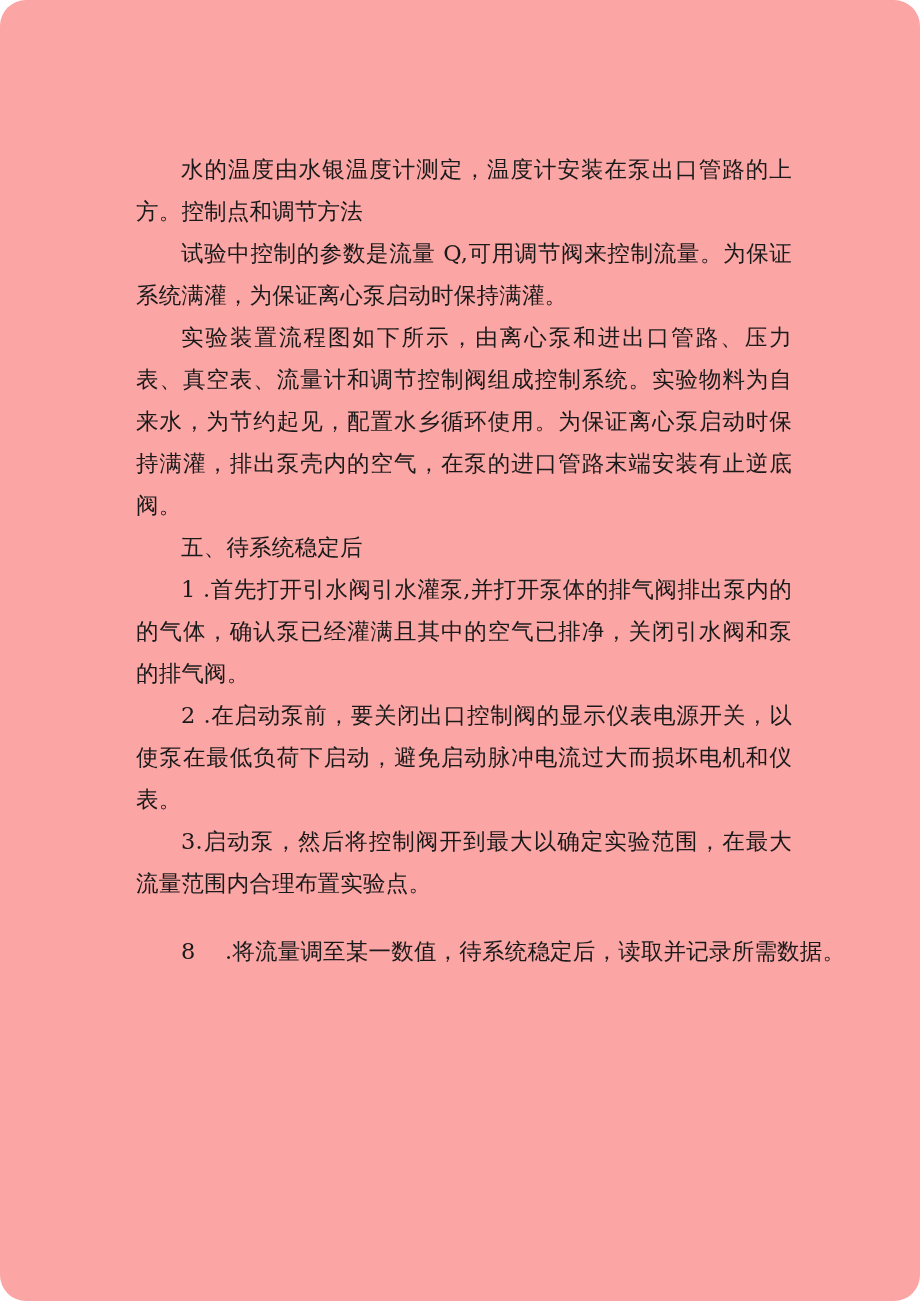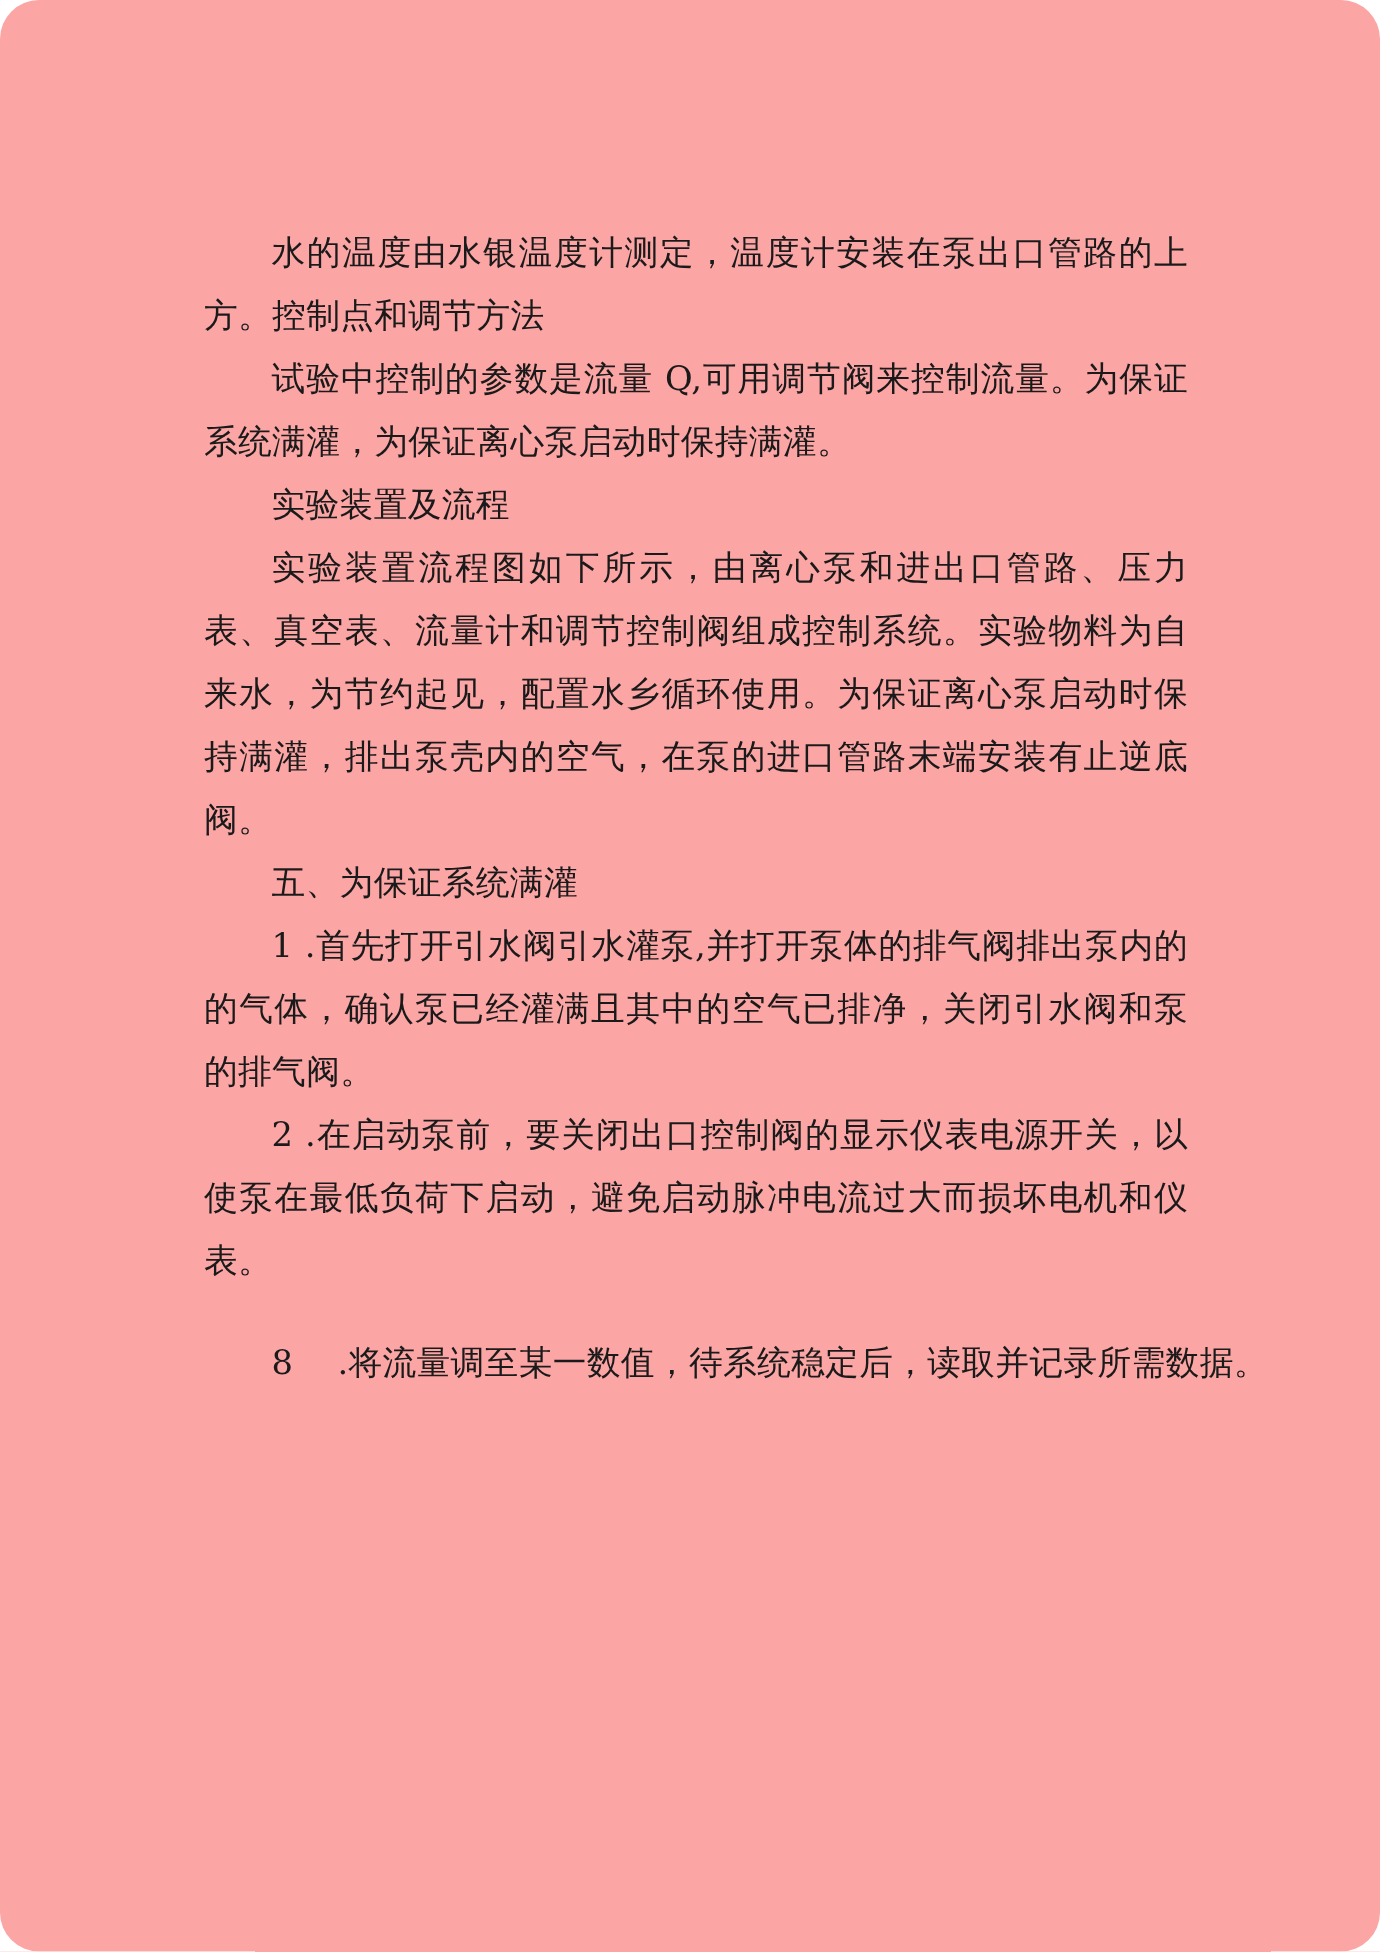--- a/index.html
+++ b/index.html
@@ -50,28 +50,28 @@
 </head>
 <body>
 
 <div class="page">
   <div class="text-column">
 
     <p class="para">水的温度由水银温度计测定，温度计安装在泵出口管路的上方。控制点和调节方法</p>
 
     <p class="para">试验中控制的参数是流量 Q,可用调节阀来控制流量。为保证系统满灌，为保证离心泵启动时保持满灌。</p>
 
-    <p class="para">实验装置及流程</p>
 
     <p class="para">实验装置流程图如下所示，由离心泵和进出口管路、压力表、真空表、流量计和调节控制阀组成控制系统。实验物料为自来水，为节约起见，配置水乡循环使用。为保证离心泵启动时保持满灌，排出泵壳内的空气，在泵的进口管路末端安装有止逆底阀。</p>
 
 
-    <p class="para">五、为保证系统满灌</p>
+    <p class="para">五、待系统稳定后</p>
 
     <p class="para">1 .首先打开引水阀引水灌泵,并打开泵体的排气阀排出泵内的的气体，确认泵已经灌满且其中的空气已排净，关闭引水阀和泵的排气阀。</p>
 
     <p class="para">2 .在启动泵前，要关闭出口控制阀的显示仪表电源开关，以使泵在最低负荷下启动，避免启动脉冲电流过大而损坏电机和仪表。</p>
 
+    <p class="para">3.启动泵，然后将控制阀开到最大以确定实验范围，在最大流量范围内合理布置实验点。</p>
 
     <p class="para gap-before nowrap-num">8    .将流量调至某一数值，待系统稳定后，读取并记录所需数据。</p>
 
   </div>
 </div>
 
 </body></html>

